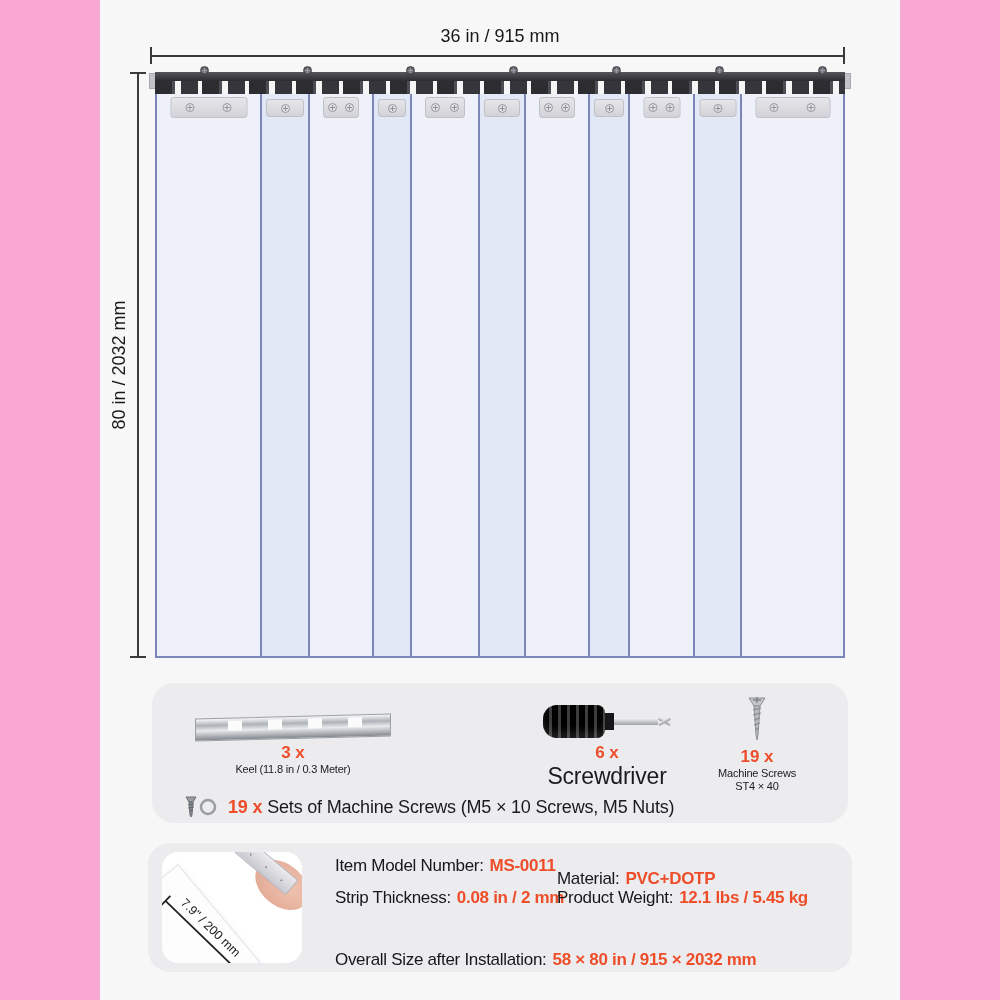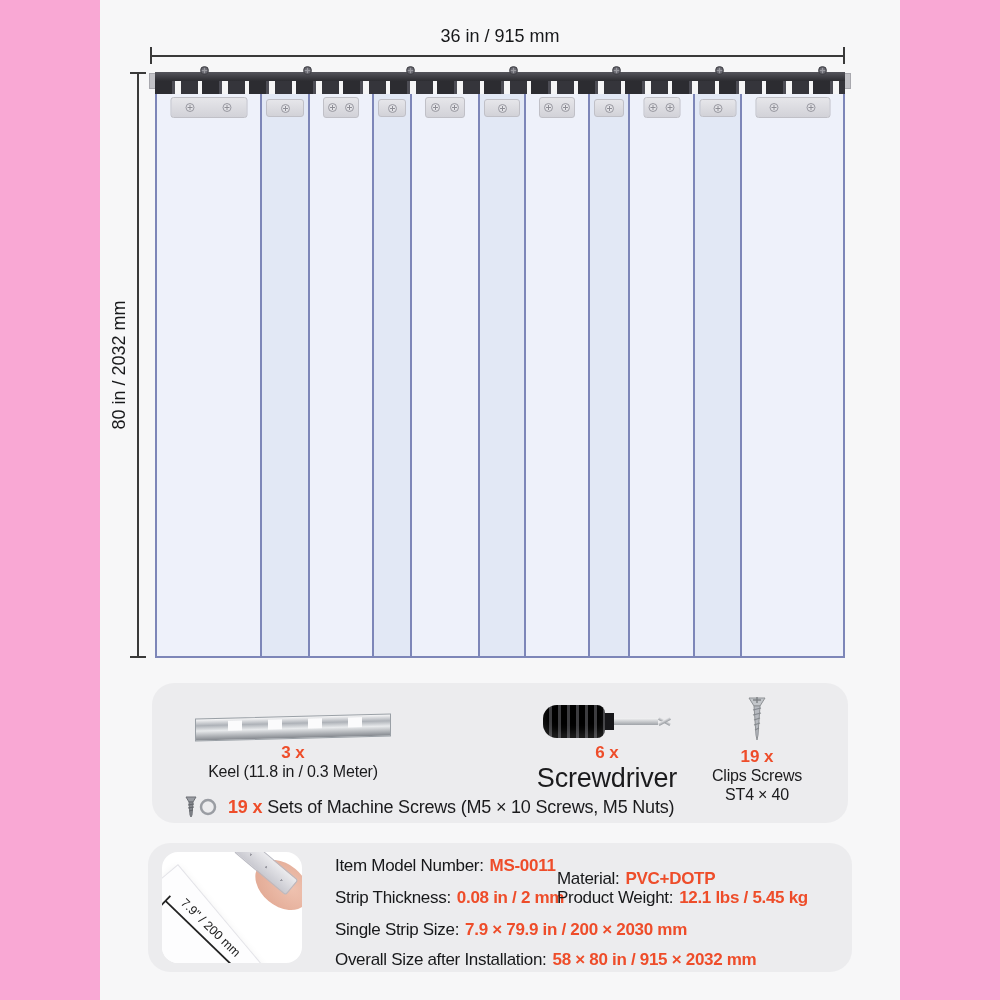--- a/index.html
+++ b/index.html
@@ -39,22 +39,22 @@
   .screw{width:9px;height:9px;border-radius:50%;box-sizing:border-box;border:1px solid #9a9aa2;
     background:linear-gradient(#8e8e96,#8e8e96) center/5px 1px no-repeat,
                linear-gradient(#8e8e96,#8e8e96) center/1px 5px no-repeat,
                radial-gradient(#f2f2f4,#cfcfd6);}
 
   
   .acc-box{left:152px;top:683px;width:696px;height:140px;border-radius:22px;background:var(--box-bg,#ececee);}
   .acc-item{position:absolute;top:10px;text-align:center;}
   .acc-img-box{height:46px;display:flex;align-items:flex-end;justify-content:center;}
   .acc-qty{margin-top:4px;font-size:17px;font-weight:bold;color:var(--accent,#ee4d2a);}
-  .acc-label{font-size:16px;color:#1b1b1d;line-height:1.18;letter-spacing:-.2px;}
-  .acc-label.big{font-size:27px;}
+  .acc-label{font-size:11px;color:#1b1b1d;line-height:1.18;letter-spacing:-.2px;}
+  .acc-label.big{font-size:23px;}
   .keel-img{position:relative;width:196px;height:23px;transform:skewY(-1.5deg);border:1px solid #9aa0a6;box-sizing:border-box;
     background:linear-gradient(180deg,#f7f7f8 0%,#aeb2b8 30%,#e8eaec 55%,#84888e 100%);}
   .keel-notches{position:absolute;left:6px;top:2px;right:6px;height:10px;
     background:repeating-linear-gradient(90deg,transparent 0 26px,#fbfbfc 26px 40px);}
   .clips-img{width:84px;height:26px;background:linear-gradient(180deg,#ffffff,#ececef);border:1px solid #dcdce0;border-radius:4px;box-sizing:border-box;
     background-image:radial-gradient(2px 2px at 16px 14px,#b9b9c0 50%,transparent 60%),
       radial-gradient(2px 2px at 41px 14px,#b9b9c0 50%,transparent 60%),
       radial-gradient(2px 2px at 66px 14px,#b9b9c0 50%,transparent 60%),
       linear-gradient(180deg,#ffffff,#eaeaee);box-shadow:0 2px 3px rgba(0,0,0,.07);}
   .sd{display:flex;align-items:center;height:36px;}
@@ -210,21 +210,21 @@
           <line x1="10" y1="2" x2="10" y2="8" stroke="#7d8084" stroke-width="1.4"></line>
           <polygon points="7,11 13,11 11,40 10,45 9,40" fill="#b7bac0" stroke="#8e9195" stroke-width="1"></polygon>
           <line x1="6" y1="15" x2="14" y2="13" stroke="#83878c" stroke-width="1.2"></line>
           <line x1="6" y1="20" x2="14" y2="18" stroke="#83878c" stroke-width="1.2"></line>
           <line x1="7" y1="25" x2="13" y2="23" stroke="#83878c" stroke-width="1.2"></line>
           <line x1="7" y1="30" x2="13" y2="28" stroke="#83878c" stroke-width="1.2"></line>
           <line x1="8" y1="35" x2="12" y2="33" stroke="#83878c" stroke-width="1.2"></line>
         </svg>
       </div>
       <div class="acc-qty">19 x</div>
-      <div class="acc-label">Clips Screws</div>
+      <div class="acc-label">Machine Screws</div>
       <div class="acc-label">ST4 × 40</div>
     </div>
     <div class="machine-row">
       <svg width="38" height="24" viewBox="0 0 38 24">
         <polygon points="4,2 14,2 11,7 7,7" fill="#9a9da3" stroke="#6e7176" stroke-width="1"></polygon>
         <polygon points="7,7 11,7 10,20 9,22 8,20" fill="#84878d" stroke="#6e7176" stroke-width="1"></polygon>
         <line x1="6" y1="10" x2="12" y2="9" stroke="#63666b" stroke-width="1"></line>
         <line x1="6" y1="13" x2="12" y2="12" stroke="#63666b" stroke-width="1"></line>
         <line x1="7" y1="16" x2="11" y2="15" stroke="#63666b" stroke-width="1"></line>
         <circle cx="26" cy="12" r="7" fill="none" stroke="#9a9da3" stroke-width="2.5"></circle>
@@ -253,20 +253,17 @@
     </div>
     <div class="spec-pair" style="left:409px;top:26px;text-align:center;">
       <span>Material:</span><b>PVC+DOTP</b>
     </div>
     <div class="spec-pair" style="left:187px;top:45px;">
       <span>Strip Thickness:</span><b>0.08 in / 2 mm</b>
     </div>
     <div class="spec-pair" style="left:409px;top:45px;">
       <span>Product Weight:</span><b>12.1 lbs / 5.45 kg</b>
     </div>
-    <div class="spec-pair" style="left:187px;top:77px;">
-      <span>Single Strip Size:</span><b>7.9 × 79.9 in / 200 × 2030 mm</b>
-    </div>
     <div class="spec-pair" style="left:187px;top:107px;">
       <span>Overall Size after Installation:</span><b>58 × 80 in / 915 × 2032 mm</b>
     </div>
   </div>
 </div>
 
 </body></html>

